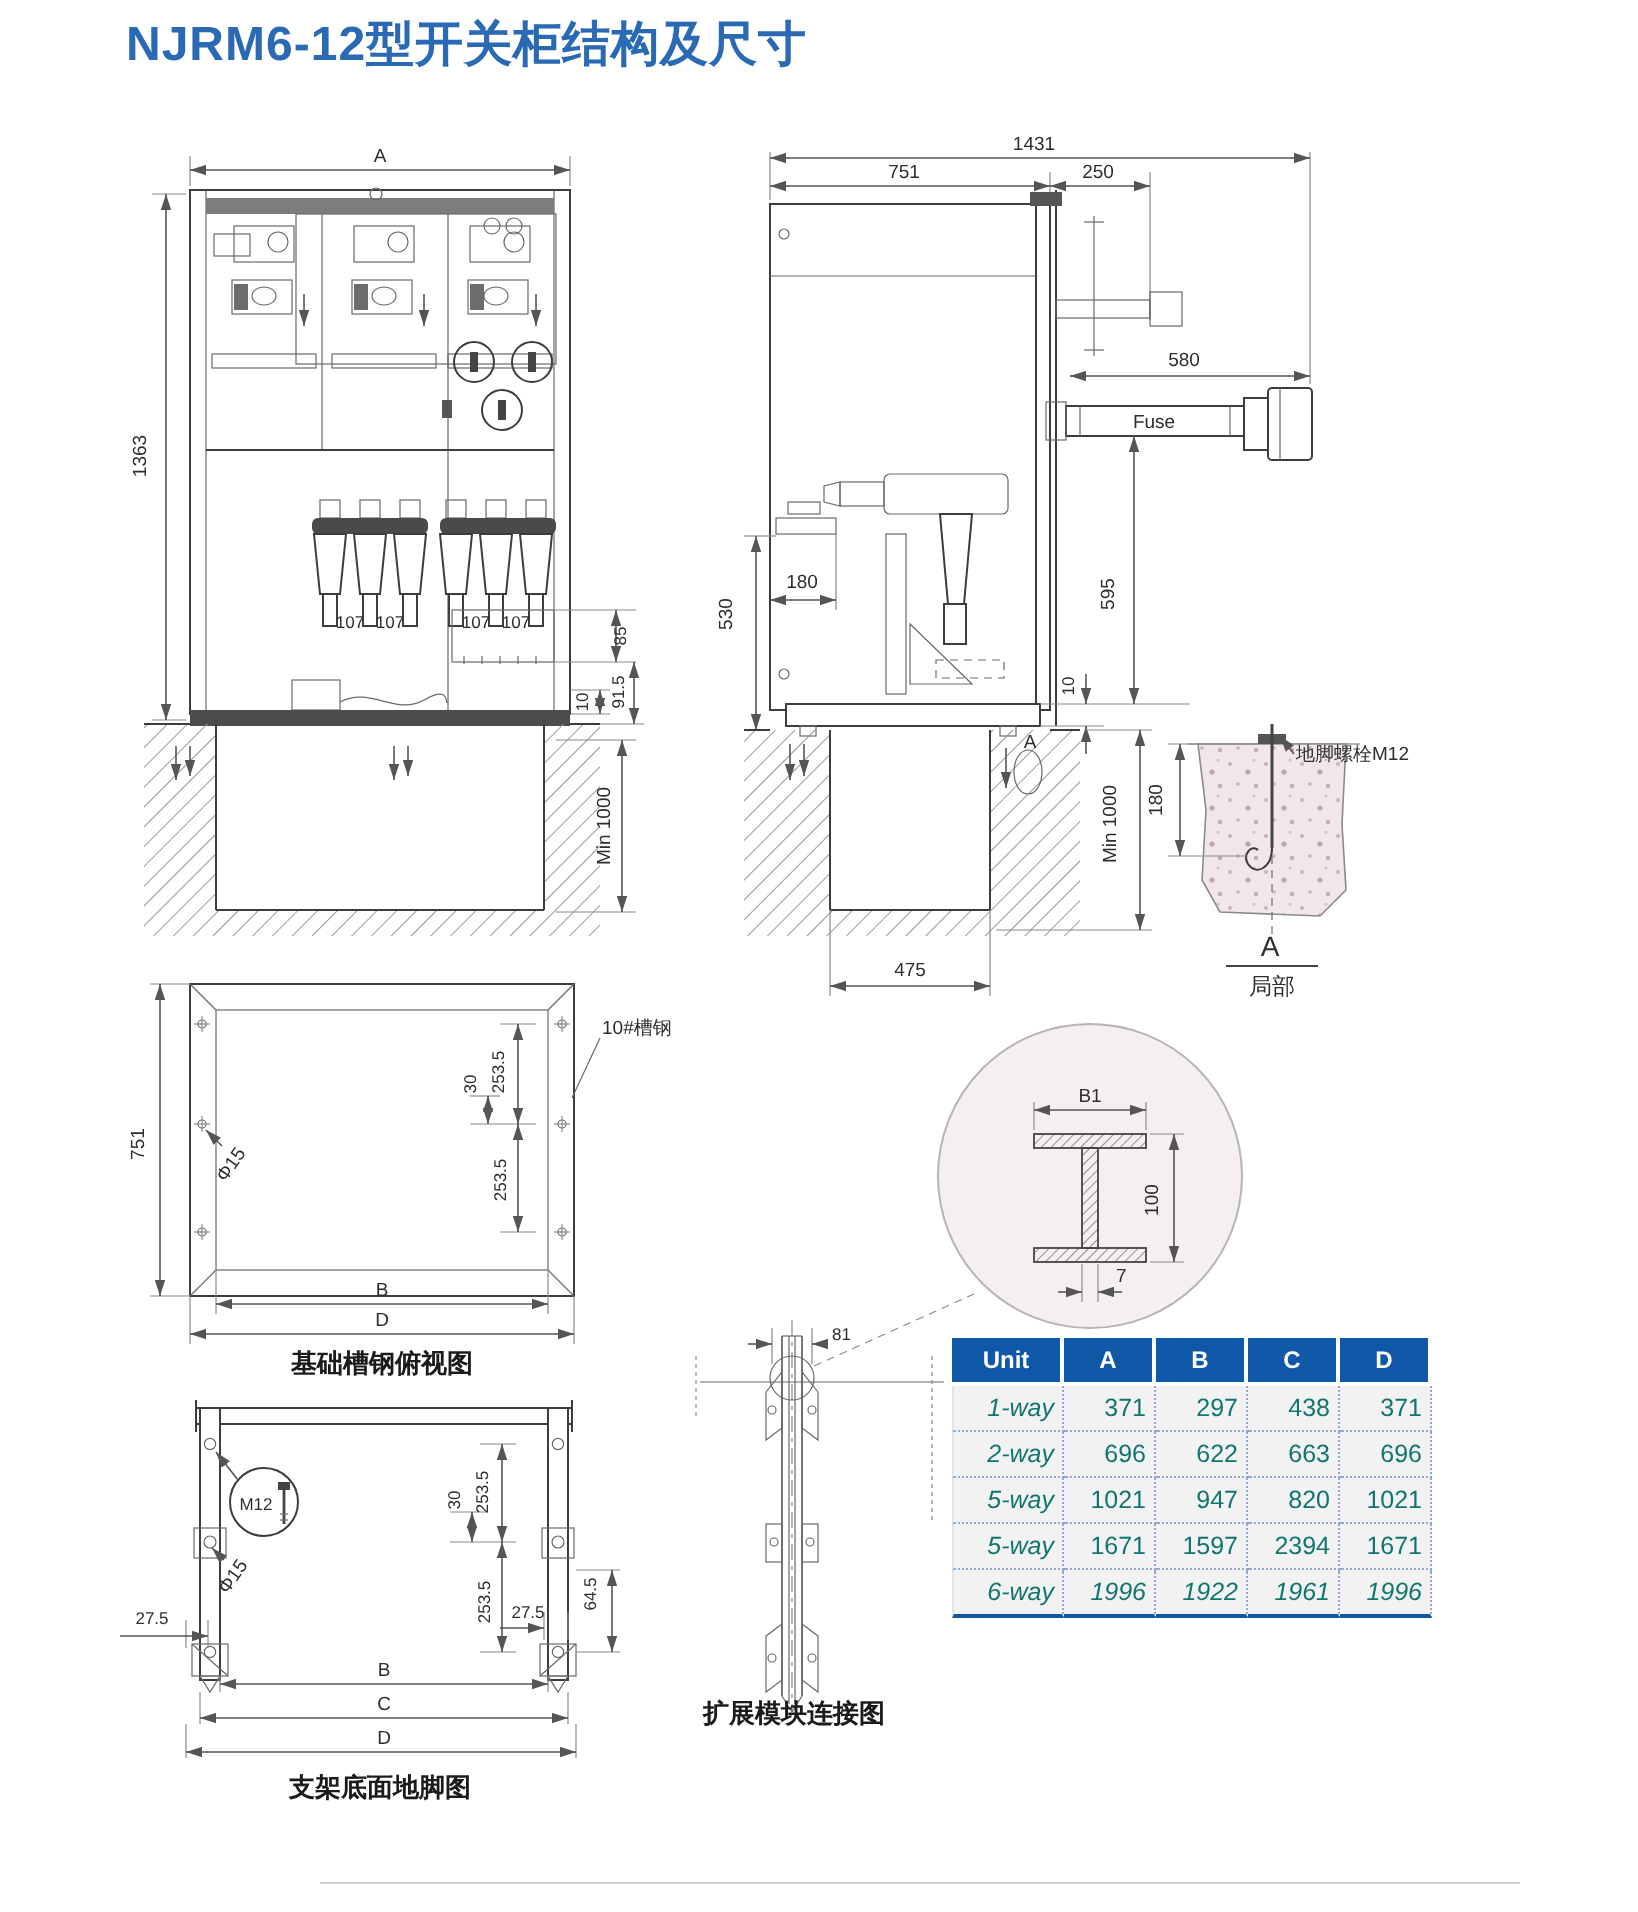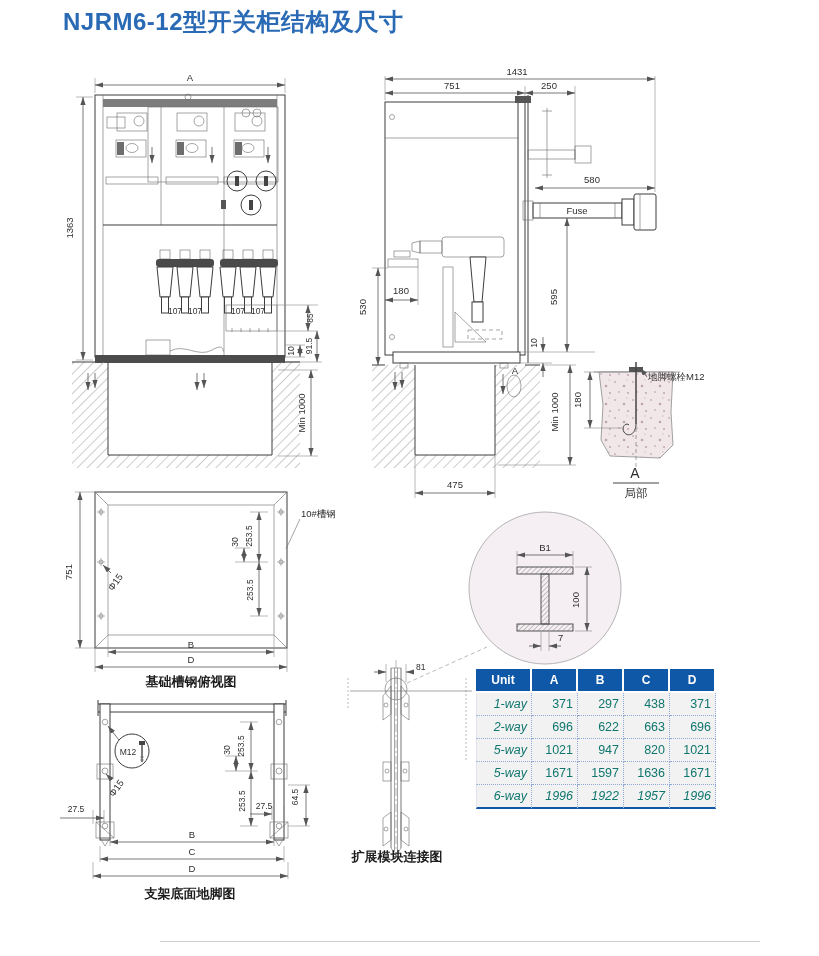--- a/index.html
+++ b/index.html
@@ -500,28 +500,28 @@
           <td class="u">5-way</td>
           <td>1021</td>
           <td>947</td>
           <td>820</td>
           <td>1021</td>
         </tr>
         <tr>
           <td class="u">5-way</td>
           <td>1671</td>
           <td>1597</td>
-          <td>1636</td>
+          <td>2394</td>
           <td>1671</td>
         </tr>
         <tr>
           <td class="u">6-way</td>
           <td>1996</td>
           <td>1922</td>
-          <td>1957</td>
+          <td>1961</td>
           <td>1996</td>
         </tr>
       </tbody>
     </table>
   </div>
 
   <div class="footrule"></div>
 </div>
 
 </body></html>

